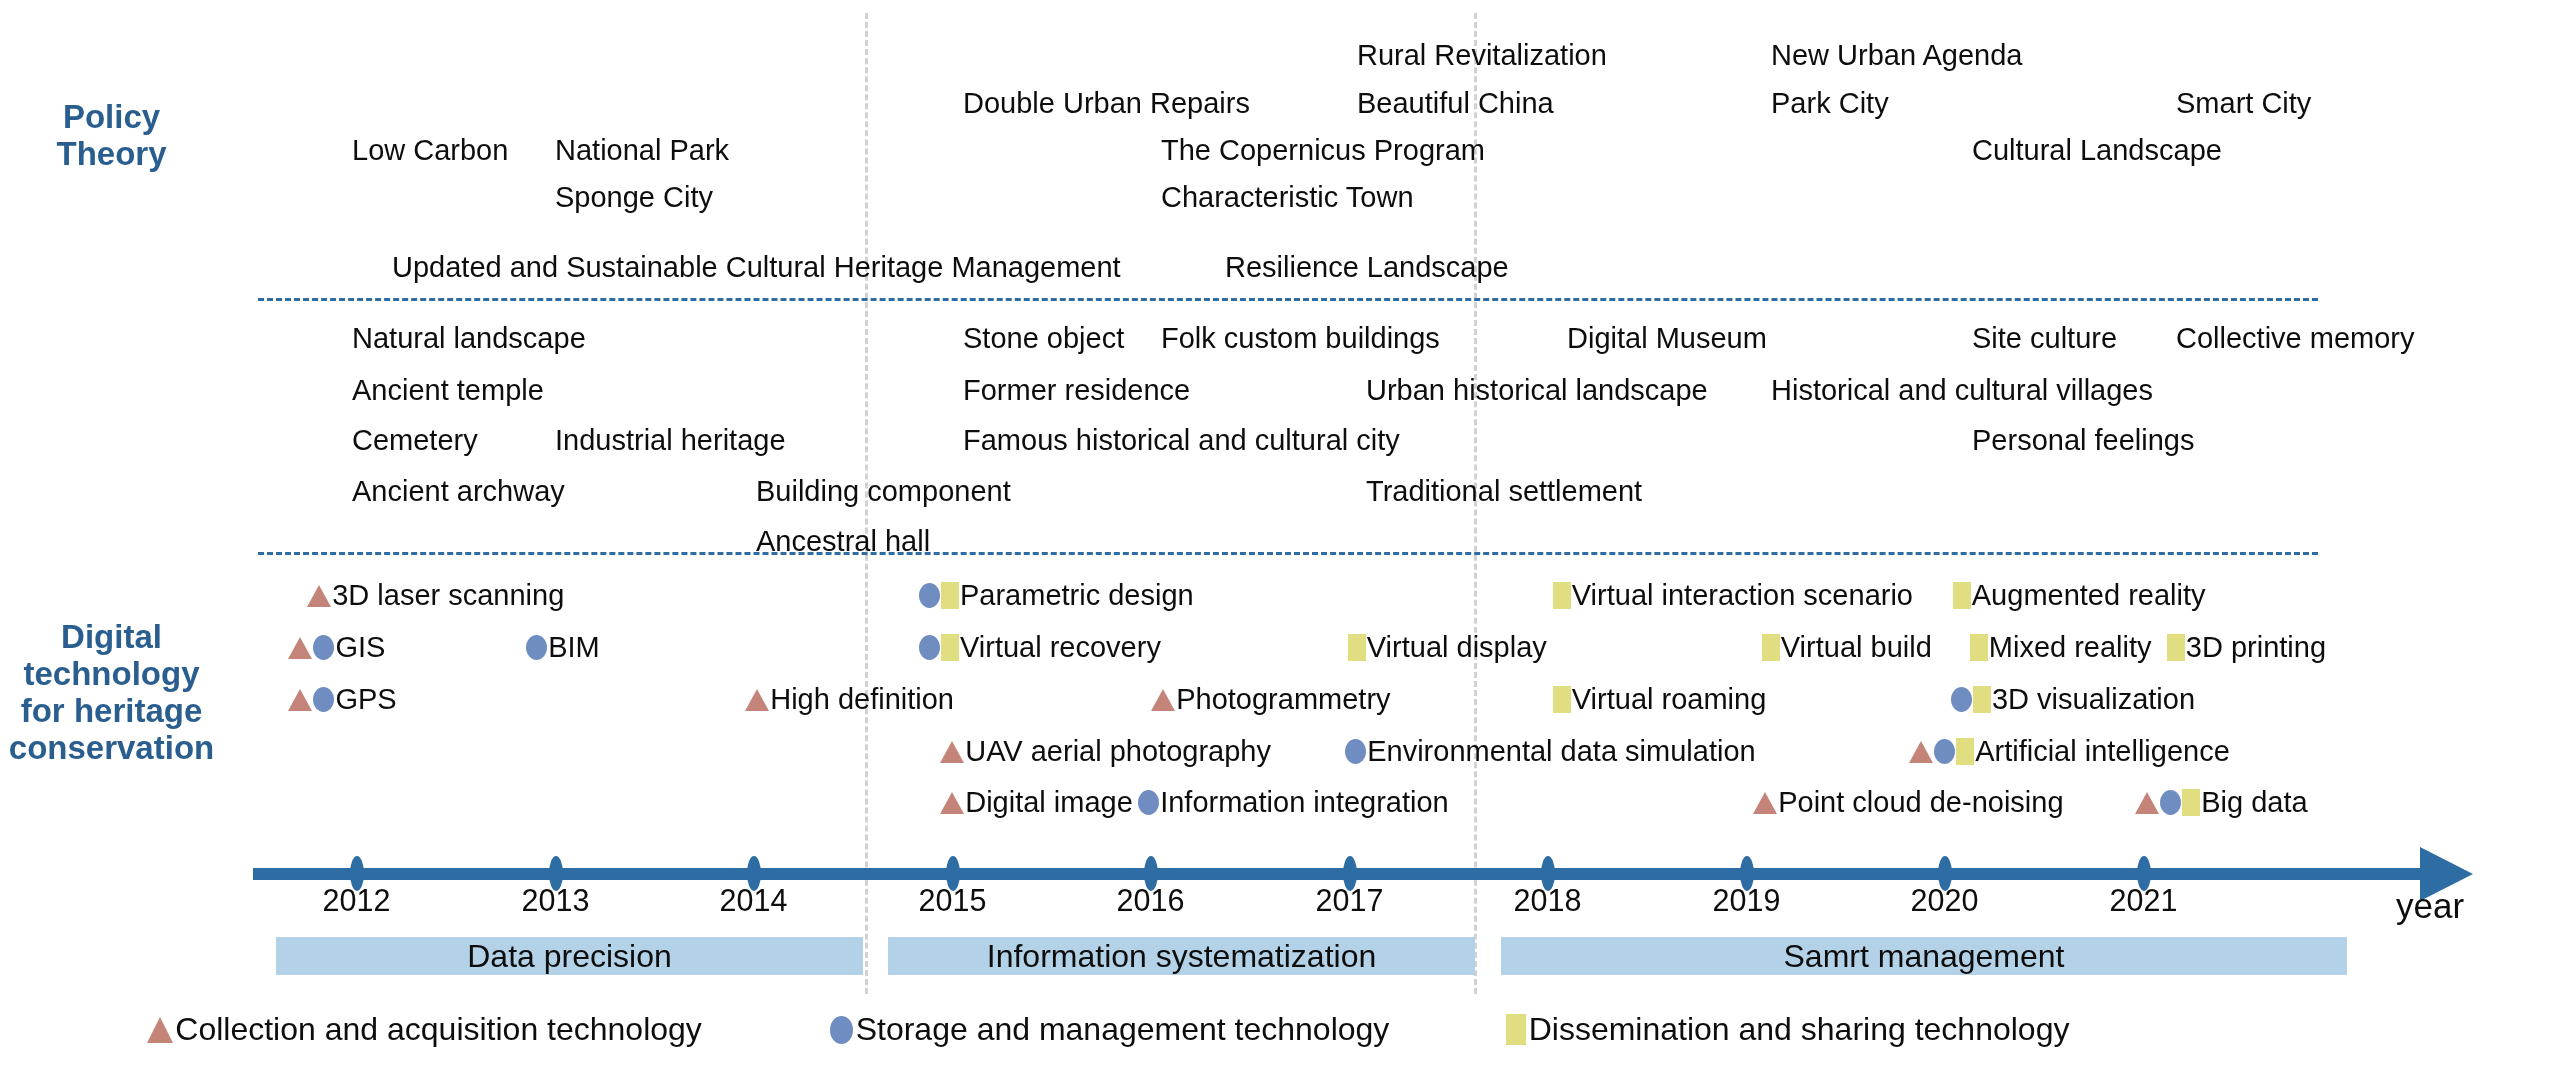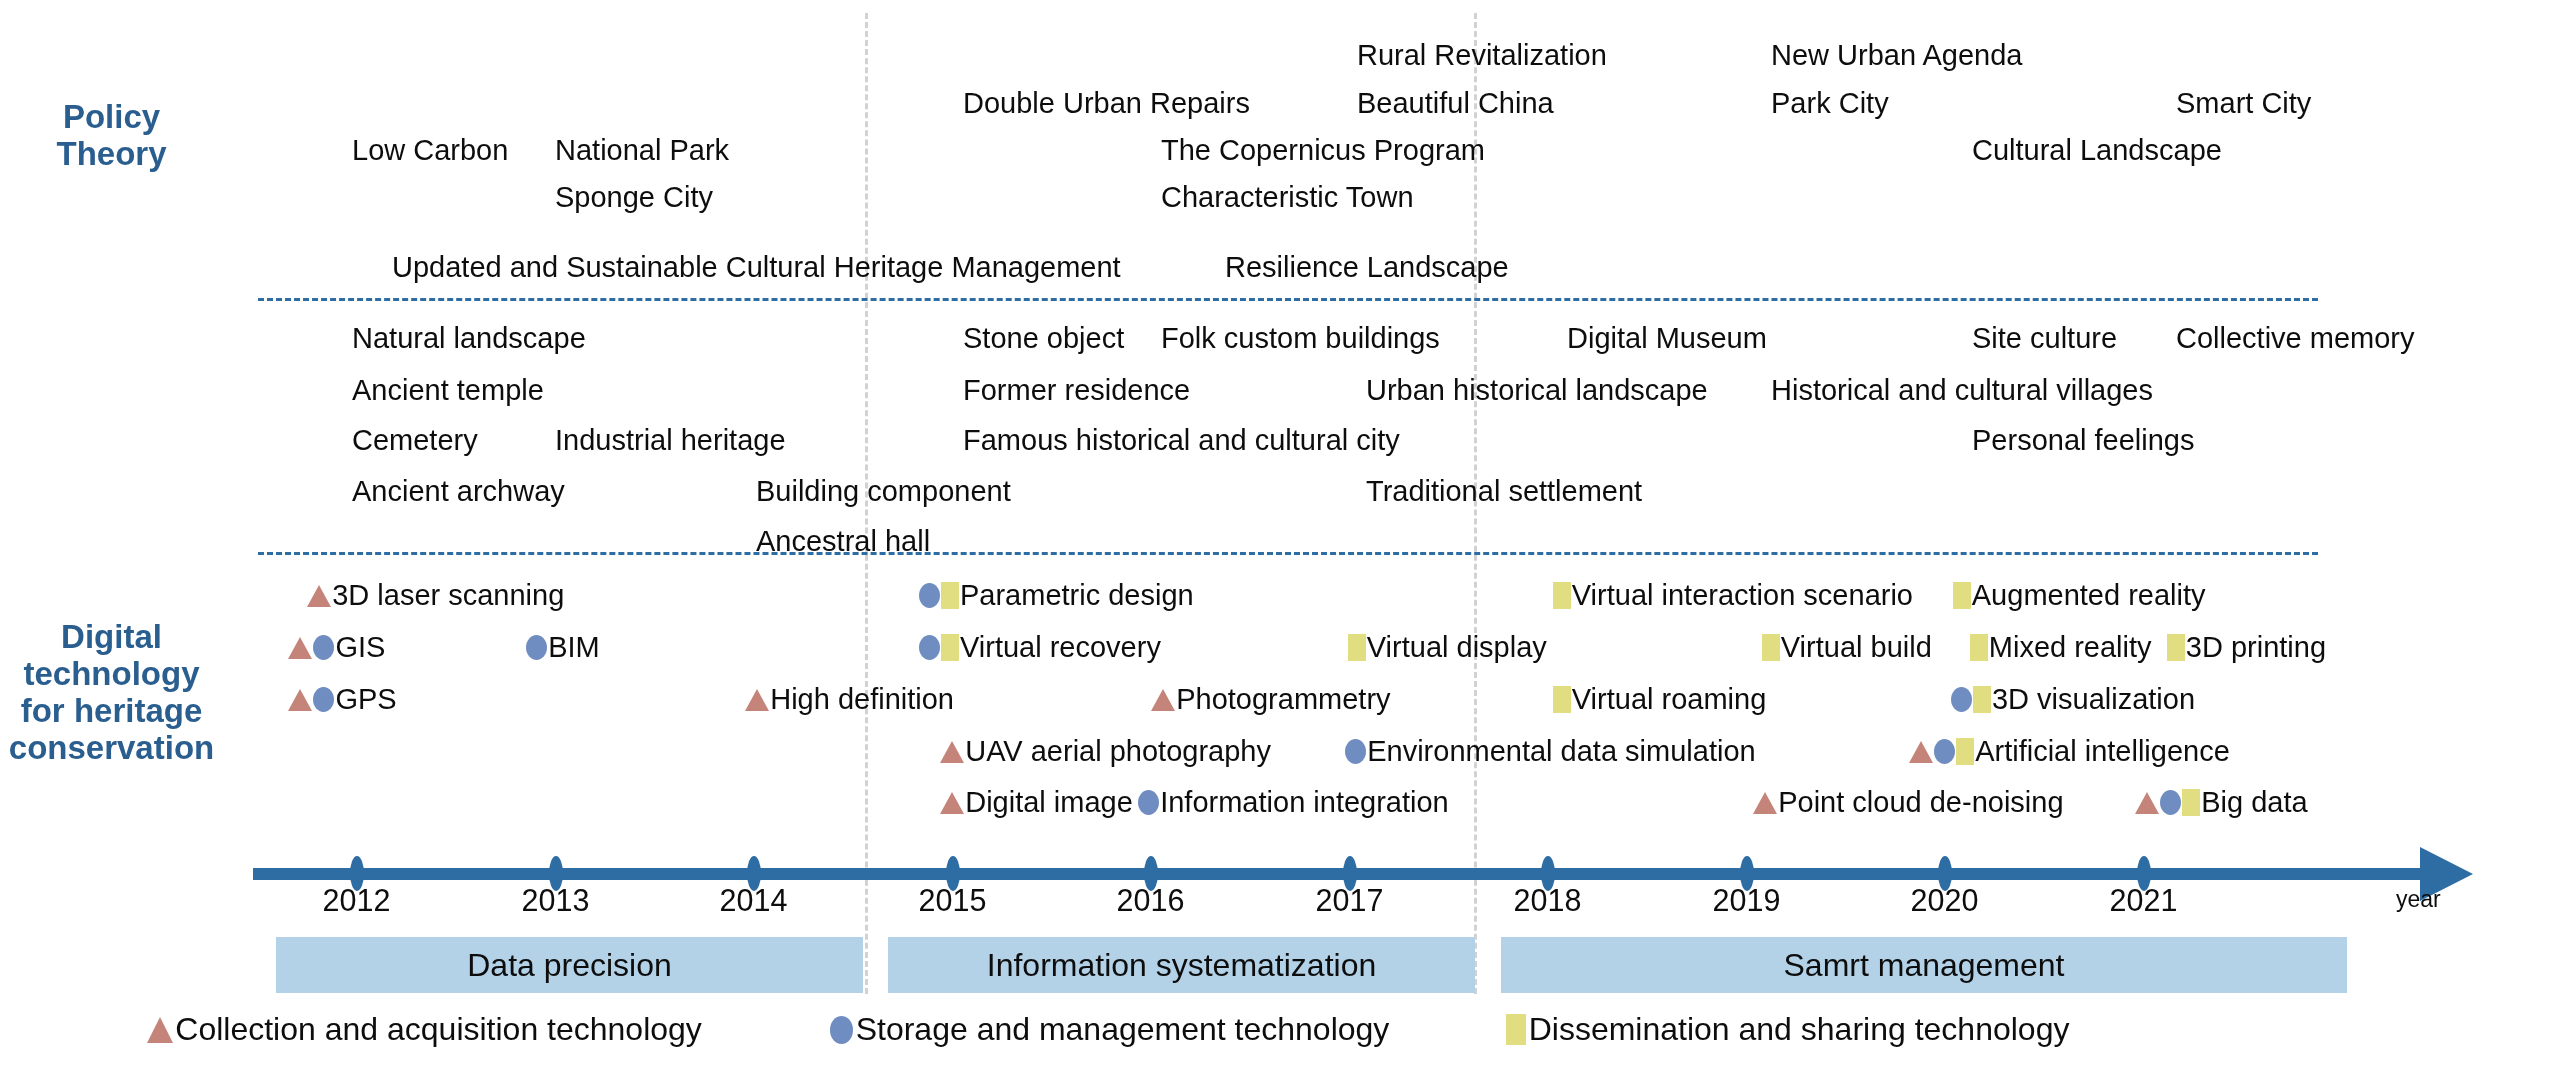--- a/index.html
+++ b/index.html
@@ -102,29 +102,29 @@
     top:883px;
     font-size:30.5px;
     color:#0d0d0d;
     text-align:center;
     width:117px;
   }
   #year-axis-name{
     position:absolute;
     top:886px;
     left:2396px;
-    font-size:23px;
+    font-size:35px;
     color:#0d0d0d;
   }
 
   
   .phase{
     position:absolute;
     top:937px;
-    height:56px;
+    height:38px;
     background:#b3d2e8;
     color:#0d0d0d;
     font-size:32px;
     display:flex;
     align-items:center;
     justify-content:center;
   }
 
   
   #legend{

